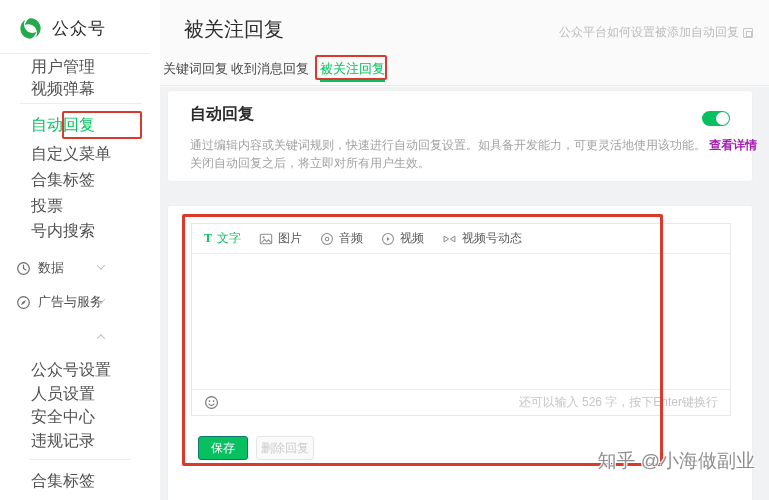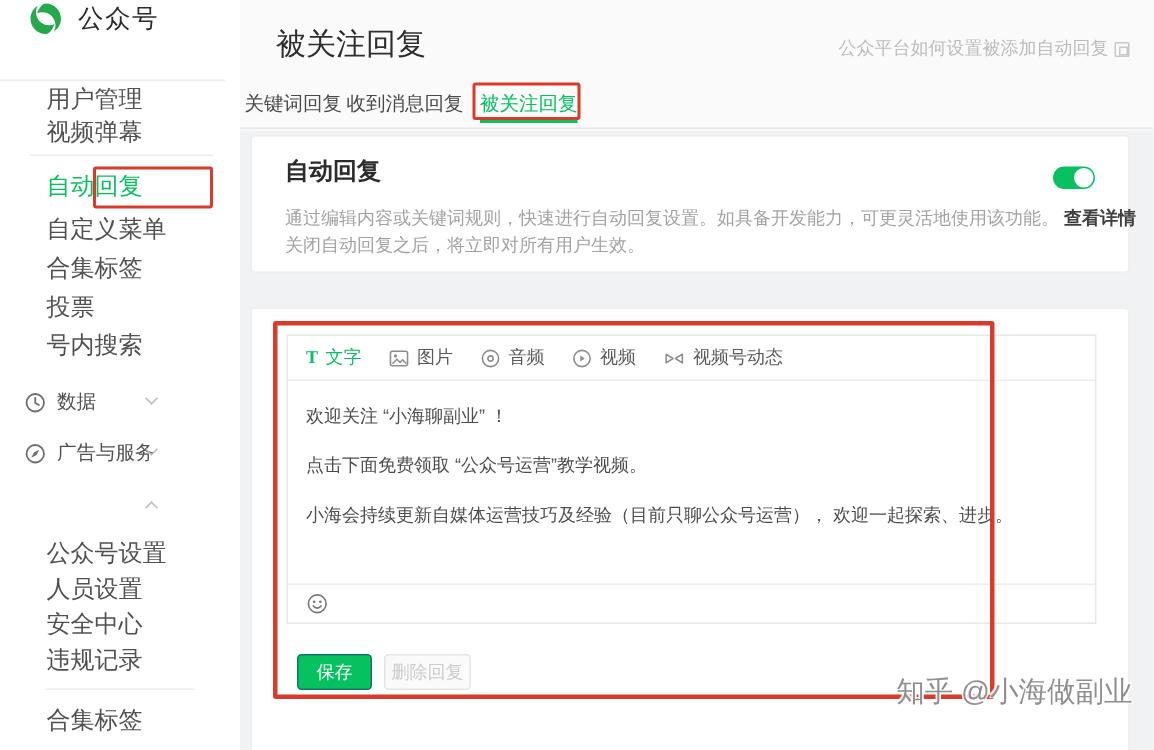--- a/index.html
+++ b/index.html
@@ -2,21 +2,21 @@
 <html><head>
 <meta charset="utf-8">
 <style>
   * { margin:0; padding:0; box-sizing:border-box; }
   html,body { width:769px; height:500px; }
   body { font-family:"Liberation Sans","DejaVu Sans",sans-serif; background:#fff; }
   #screen { position:relative; width:769px; height:500px; overflow:hidden; background:#fafafa; }
 
   
   .sidebar { position:absolute; left:0; top:0; width:160px; height:500px; background:#fff; z-index:2; }
-  .logo-row { position:absolute; left:18px; top:0; display:flex; align-items:center; gap:9px; cursor:pointer; }
+  .logo-row { position:absolute; left:18px; top:16px; display:flex; align-items:center; gap:9px; cursor:pointer; }
   .logo-text { font-size:17px; color:#2b2b2b; letter-spacing:1px; }
   .side-sep { position:absolute; height:1px; background:#ececec; }
   .sep-logo { left:0; top:53px; width:150px; }
   .sep-mid  { left:20px; top:103px; width:122px; }
   .sep-low  { left:30px; top:459px; width:100px; }
   .side-item { position:absolute; left:31px; height:20px; line-height:20px; font-size:16px; color:#515151; cursor:pointer; white-space:nowrap; }
   .side-item.active { color:#07c160; }
   .side-group { position:absolute; left:16px; height:20px; display:flex; align-items:center; gap:7px; font-size:13px; color:#515151; cursor:pointer; white-space:nowrap; }
   .side-group .glabel { line-height:20px; }
   .chev { width:6px; height:6px; border-right:1.5px solid #bcbcbc; border-bottom:1.5px solid #bcbcbc; display:inline-block; }
@@ -38,21 +38,21 @@
   .h-tab.active { color:#07c160; border-bottom:2px solid #07c160; padding-bottom:2px; }
 
   .card { position:absolute; background:#fff; border:1px solid #efefef; border-radius:3px; z-index:2; }
   .card1 { left:167px; top:90px; width:586px; height:92px; }
   .card2 { left:167px; top:205px; width:586px; height:300px; }
 
   .ar-title { position:absolute; left:22px; top:13px; font-size:16px; font-weight:600; color:#2b2b2b; }
   .ar-desc { position:absolute; left:22px; font-size:12px; color:#a2a2a2; white-space:nowrap; }
   .ar-desc1 { top:46px; }
   .ar-desc2 { top:64px; }
-  .ar-link { color:#404040; font-weight:600; cursor:pointer; }
+  .ar-link { color:#a21caf; font-weight:600; cursor:pointer; }
   .toggle { position:absolute; right:22px; top:20px; width:28px; height:15px; border-radius:8px; background:#07c160; cursor:pointer; }
   .toggle .knob { position:absolute; right:1px; top:1px; width:13px; height:13px; border-radius:50%; background:#fff; }
 
   
   .editor-box { position:absolute; left:23px; top:17px; width:540px; height:193px; border:1px solid #e8e8e8; background:#fff; }
   .e-toolbar { position:absolute; left:0; top:0; width:100%; height:30px; border-bottom:1px solid #ededed; display:flex; align-items:center; padding-left:12px; gap:18px; }
   .e-tab { display:flex; align-items:center; gap:5px; font-size:12px; color:#5a5a5a; cursor:pointer; white-space:nowrap; }
   .e-tab.active { color:#07c160; }
   .t-glyph { font-size:12px; font-weight:bold; font-family:"Liberation Serif","DejaVu Serif",serif; }
   .e-content { position:absolute; left:0; top:30px; width:100%; height:137px; padding:16px 12px; font-size:12px; color:#4d4d4d; cursor:text; }
@@ -202,35 +202,31 @@
         <div class="e-tab">
           <span class="gicon">
             <svg width="15" height="14" viewBox="0 0 18 16">
                 <path d="M2.5 4.5L8 8l-5.5 3.5zM15.5 4.5L10 8l5.5 3.5z" fill="none" stroke="#8c8c8c" stroke-width="1.2" stroke-linejoin="round"></path>
               </svg>
           </span>
           <span>视频号动态</span>
         </div>
       </div>
 
-      <div class="e-content">
-        <p>欢迎关注 “小海聊副业” ！</p>
-        <p>点击下面免费领取 “公众号运营”教学视频。</p>
-        <p>小海会持续更新自媒体运营技巧及经验（目前只聊公众号运营）， 欢迎一起探索、进步。</p>
-      </div>
 
       <div class="e-footer">
         <span class="emoji-btn">
           <svg width="15" height="15" viewBox="0 0 16 16">
               <circle cx="8" cy="8" r="6.3" fill="none" stroke="#777" stroke-width="1.2"></circle>
               <circle cx="5.8" cy="6.5" r=".9" fill="#777"></circle>
               <circle cx="10.2" cy="6.5" r=".9" fill="#777"></circle>
               <path d="M5.3 9.6c.7 1 1.6 1.5 2.7 1.5s2-.5 2.7-1.5" fill="none" stroke="#777" stroke-width="1.2" stroke-linecap="round"></path>
             </svg>
         </span>
+        <span class="char-hint">还可以输入 526 字，按下Enter键换行</span>
       </div>
     </div>
 
     <div class="btn btn-save">保存</div>
     <div class="btn btn-del">删除回复</div>
   </div>
 
   <div class="anno anno-side"></div>
   <div class="anno anno-tab"></div>
   <div class="anno anno-editor"></div>

